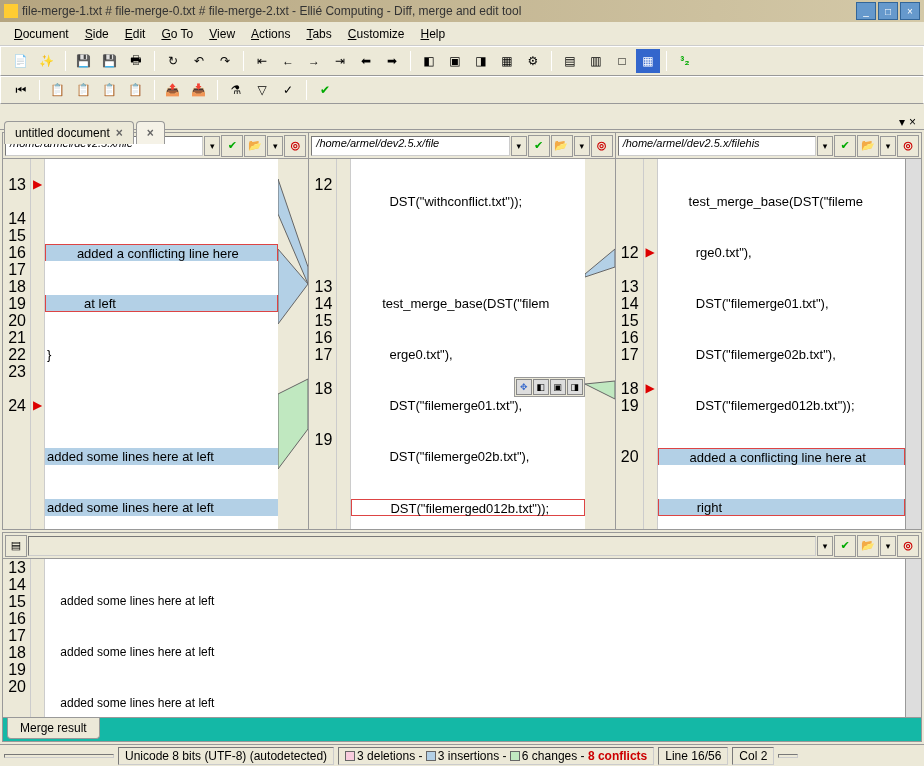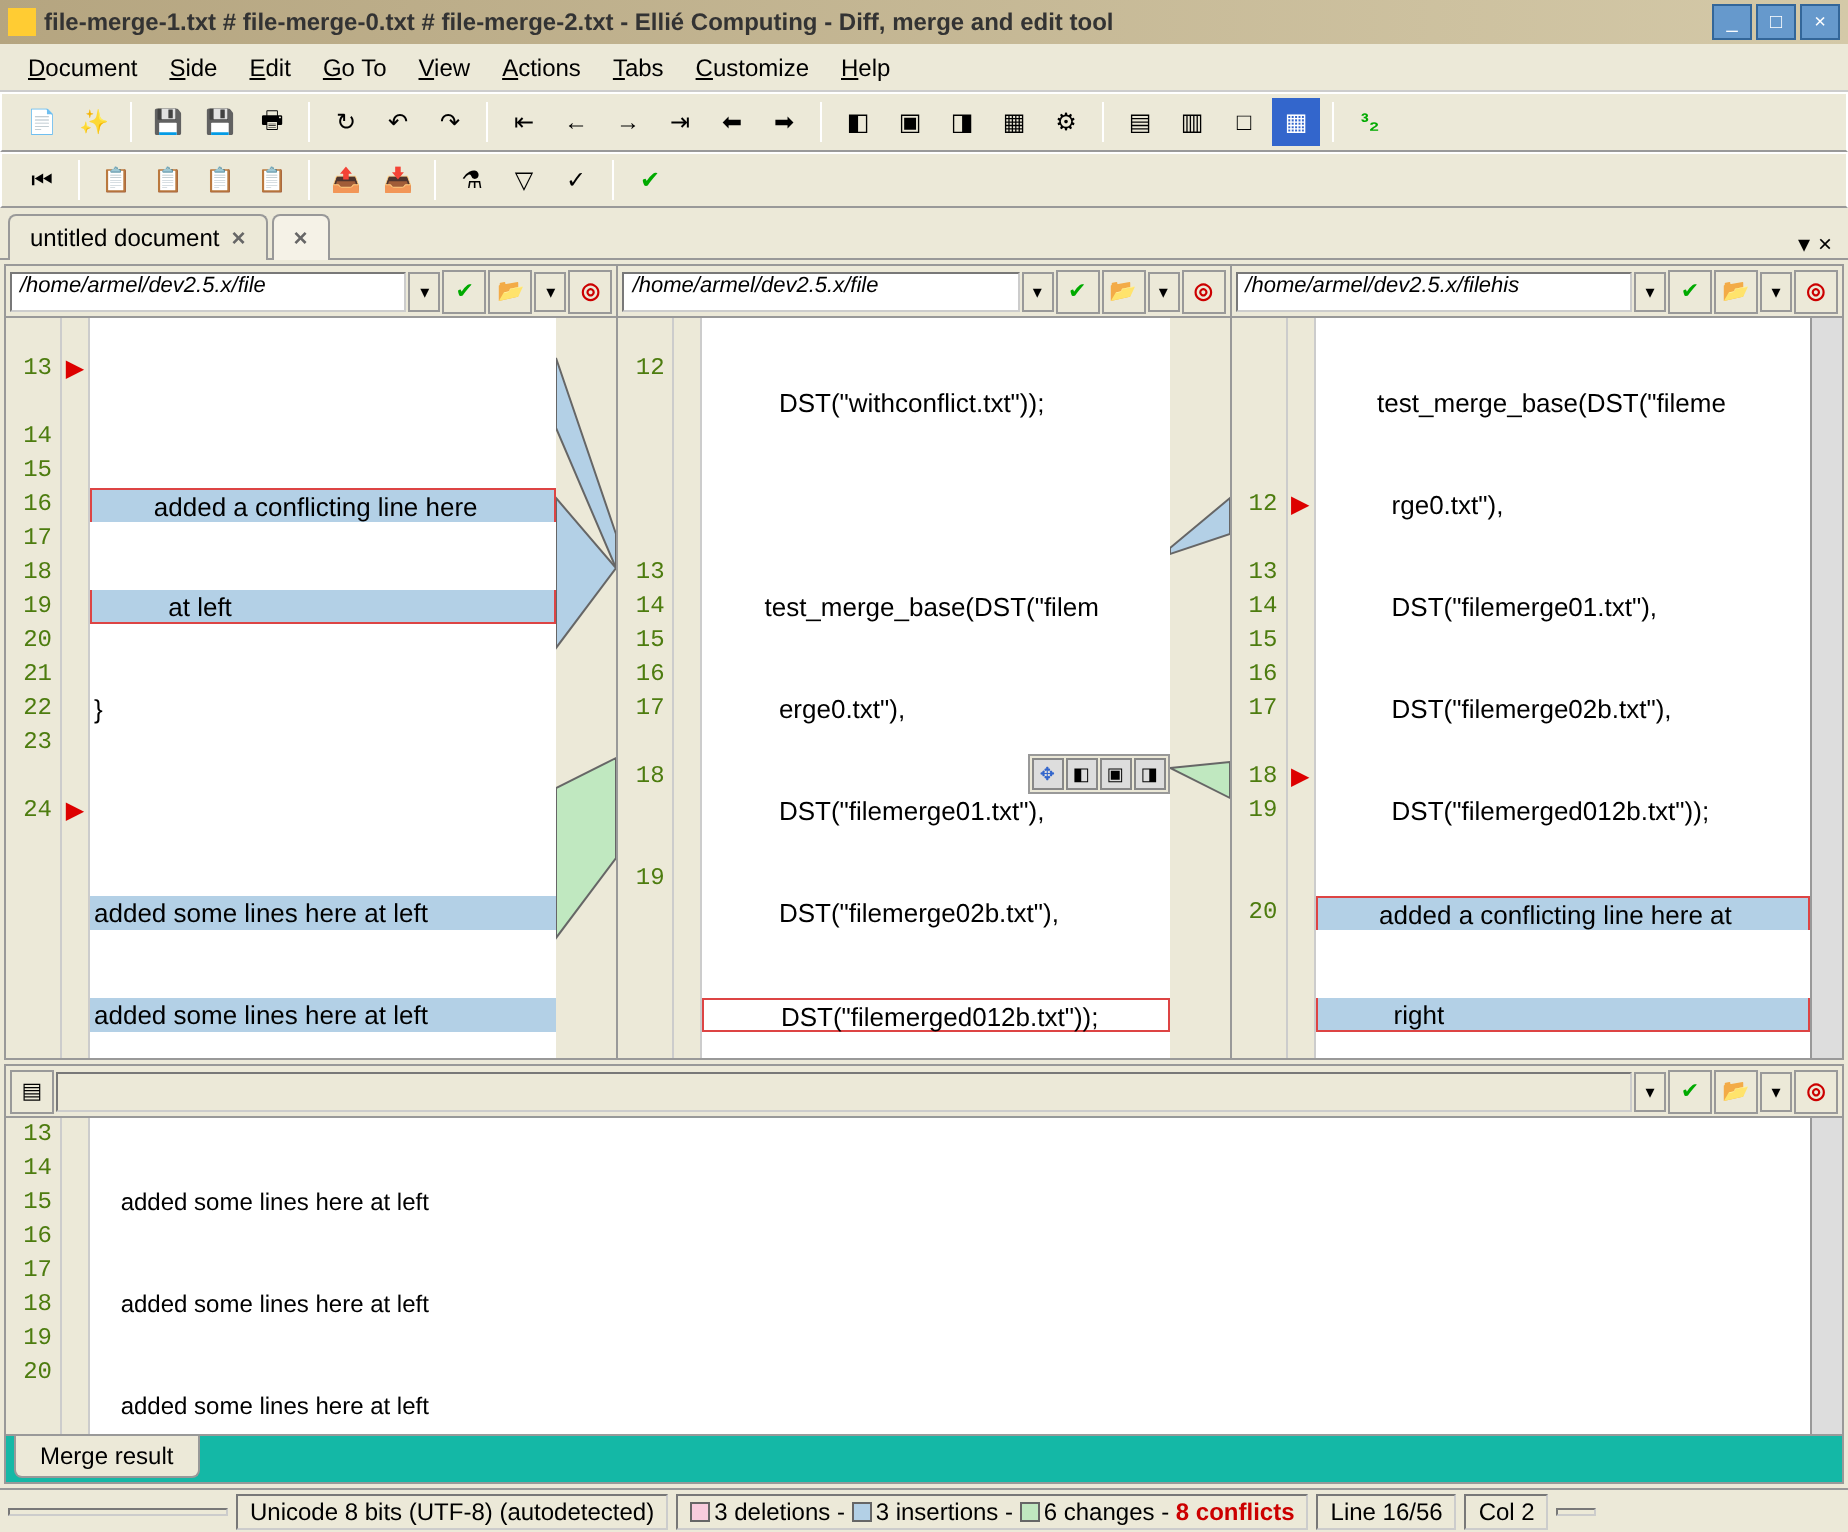--- a/index.html
+++ b/index.html
@@ -1,43 +1,43 @@
 <!DOCTYPE html>
 <html><head>
 <meta charset="utf-8">
 <style>
 * { box-sizing: border-box; margin: 0; padding: 0; }
 body { font-family: sans-serif; font-size: 12px; background: #ece9d8; width: 924px; height: 766px; overflow: hidden; display: flex; flex-direction: column; }
 .titlebar { height: 22px; background: linear-gradient(to right, #b5a580, #d4c9a8); display: flex; align-items: center; padding: 0 4px; }
 .titlebar-icon { width: 14px; height: 14px; background: #ffcc33; margin-right: 4px; }
-.titlebar-text { flex: 1; font-size: 12px; color: #333; font-weight: bold; }
+.titlebar-text { flex: 1; font-size: 12px; color: #333; }
 .window-controls { display: flex; gap: 2px; }
 .window-btn { width: 20px; height: 18px; background: #6699cc; border: 1px solid #336699; display: flex; align-items: center; justify-content: center; font-size: 10px; color: white; }
 .menubar { height: 24px; background: #ece9d8; border-bottom: 1px solid #ccc; display: flex; align-items: center; padding: 0 8px; gap: 4px; }
 .menubar span { padding: 2px 6px; cursor: pointer; }
 .menubar span u { text-decoration: underline; }
 .toolbar { height: 30px; background: #ece9d8; border: 1px solid #fff; border-bottom-color: #999; display: flex; align-items: center; padding: 2px 8px; gap: 2px; }
 .toolbar-btn { width: 24px; height: 24px; border: 1px solid transparent; display: flex; align-items: center; justify-content: center; cursor: pointer; }
 .toolbar-sep { width: 1px; height: 20px; background: #999; margin: 0 4px; border-right: 1px solid #fff; }
 .toolbar2 { height: 28px; background: #ece9d8; border: 1px solid #fff; border-bottom-color: #999; display: flex; align-items: center; padding: 2px 8px; gap: 2px; }
 .tabstrip { height: 26px; background: #ece9d8; display: flex; align-items: flex-end; padding: 0 4px; border-bottom: 1px solid #999; }
-.tab { padding: 4px 10px; background: #ece9d8; border: 1px solid #999; border-bottom: none; margin-right: 2px; display: flex; align-items: center; gap: 6px; border-radius: 4px 4px 0 0; position: relative; top: 1px; }
+.tab { padding: 4px 10px; background: #ece9d8; border: 1px solid #999; border-bottom: none; margin-right: 2px; display: flex; align-items: center; gap: 6px; border-radius: 4px 4px 0 0; position: relative; top: 15px; }
 .tab.active { background: #f5f2e7; }
 .tab-close { font-weight: bold; cursor: pointer; color: #666; }
 .tab-right-controls { margin-left: auto; display: flex; gap: 4px; align-items: center; padding-right: 4px; }
 .panes { display: flex; flex: 1; min-height: 0; background: #ece9d8; border: 1px solid #999; margin: 2px; }
 .pane { flex: 1; display: flex; flex-direction: column; min-width: 0; border-right: 1px solid #999; }
 .pane:last-child { border-right: none; }
 .pane-header { height: 26px; background: #ece9d8; border-bottom: 1px solid #999; display: flex; align-items: center; padding: 2px; gap: 1px; }
 .path-input { flex: 1; height: 20px; background: white; border: 1px inset #ccc; padding: 0 4px; font-size: 11px; overflow: hidden; white-space: nowrap; font-style: italic; }
 .path-dropdown { width: 16px; height: 20px; border: 1px solid #999; background: #ece9d8; display: flex; align-items: center; justify-content: center; font-size: 9px; }
 .pane-tool { width: 22px; height: 22px; border: 1px solid #999; background: #ece9d8; display: flex; align-items: center; justify-content: center; font-size: 11px; }
 .target-icon { color: #c00; font-weight: bold; }
 .editor { flex: 1; display: flex; overflow: hidden; background: white; font-family: sans-serif; font-size: 13px; position: relative; }
-.gutter { width: 28px; background: #ece9d8; border-right: 1px solid #ccc; text-align: right; padding-right: 4px; line-height: 17px; color: #4d7c0f; font-size: 12px; font-family: Liberation Mono, monospace; }
+.gutter { width: 28px; background: #ece9d8; border-right: 1px solid #ccc; text-align: right; padding-right: 4px; line-height: 17px; color: #000000; font-size: 16px; }
 .arrow-gutter { width: 14px; background: #ece9d8; border-right: 1px solid #ccc; line-height: 17px; text-align: center; }
 .code { flex: 1; line-height: 17px; white-space: pre; overflow: hidden; position: relative; }
 .code-line { height: 17px; padding-left: 2px; }
 .hl-blue { background: #b3d0e6; }
 .box-red { border: 1px solid #d44; }
 .diff-marker { color: #d00; font-size: 12px; }
 .connector { width: 30px; background: #ece9d8; position: relative; }
 .merge-floating { position: absolute; display: flex; gap: 1px; background: #ece9d8; padding: 1px; border: 1px solid #999; }
 .merge-floating div { width: 16px; height: 16px; background: #ddd; border: 1px solid #888; display: flex; align-items: center; justify-content: center; font-size: 9px; }
 .scrollbar-v { width: 16px; background: #ddd; border-left: 1px solid #999; }

